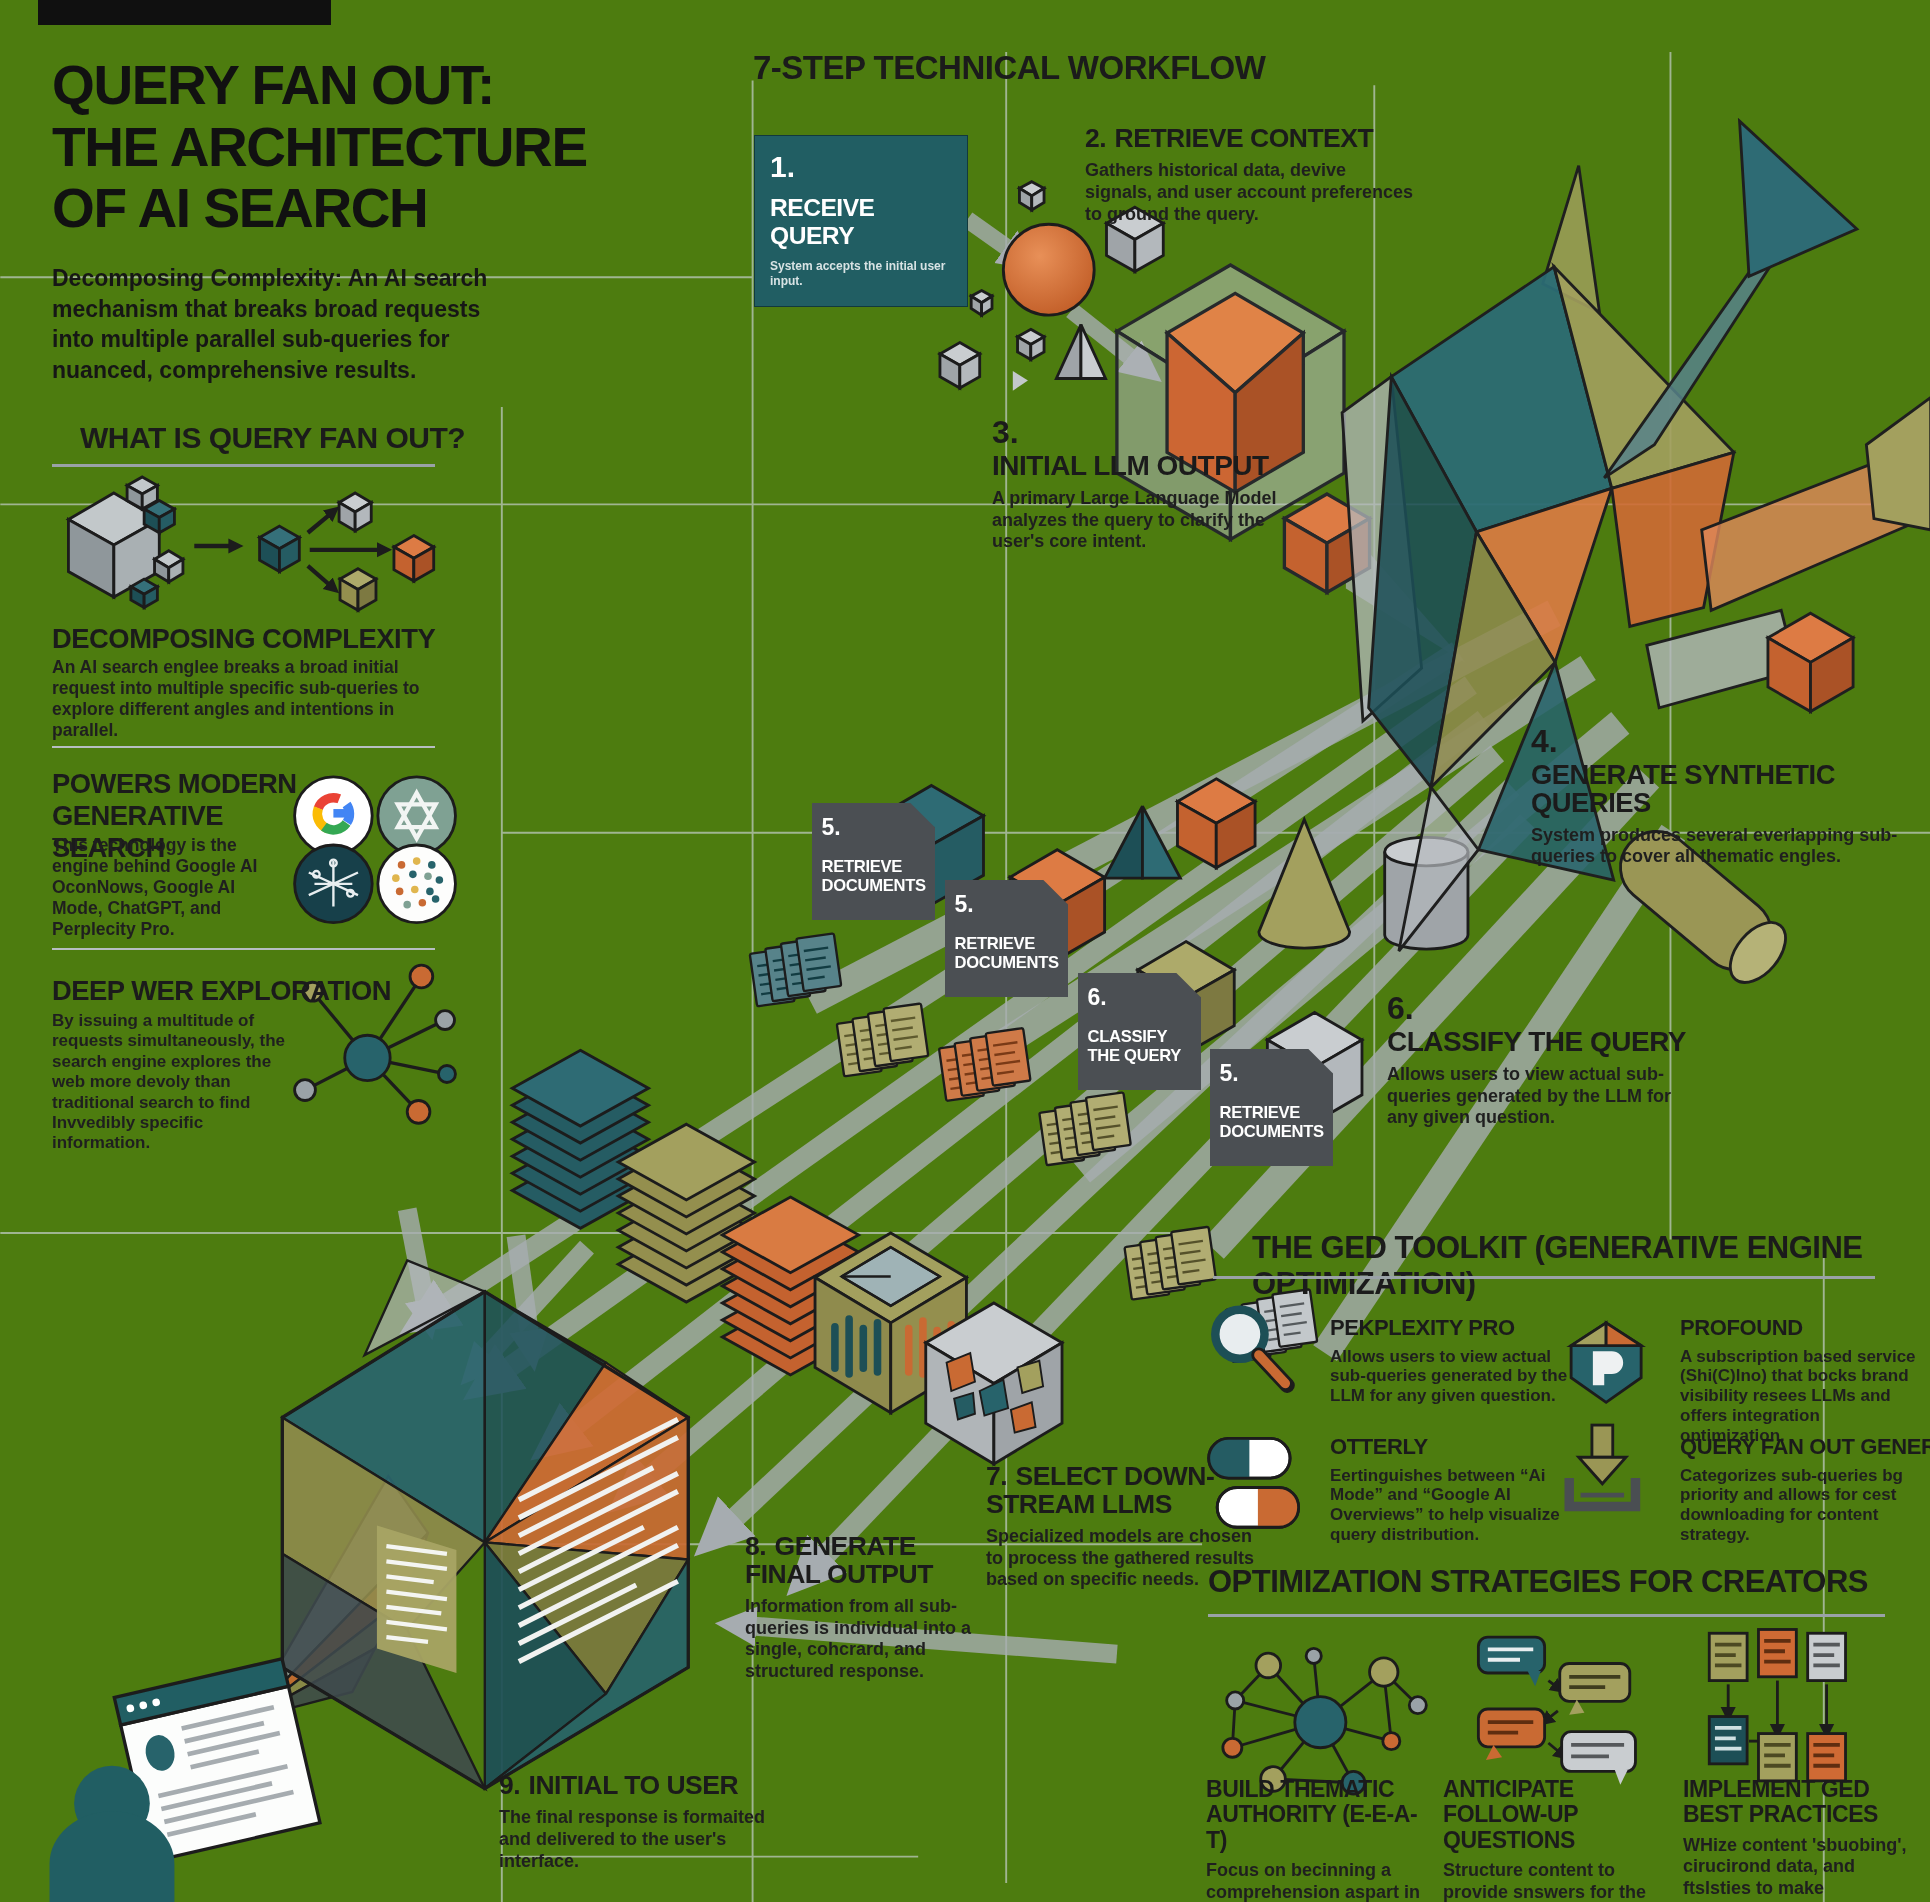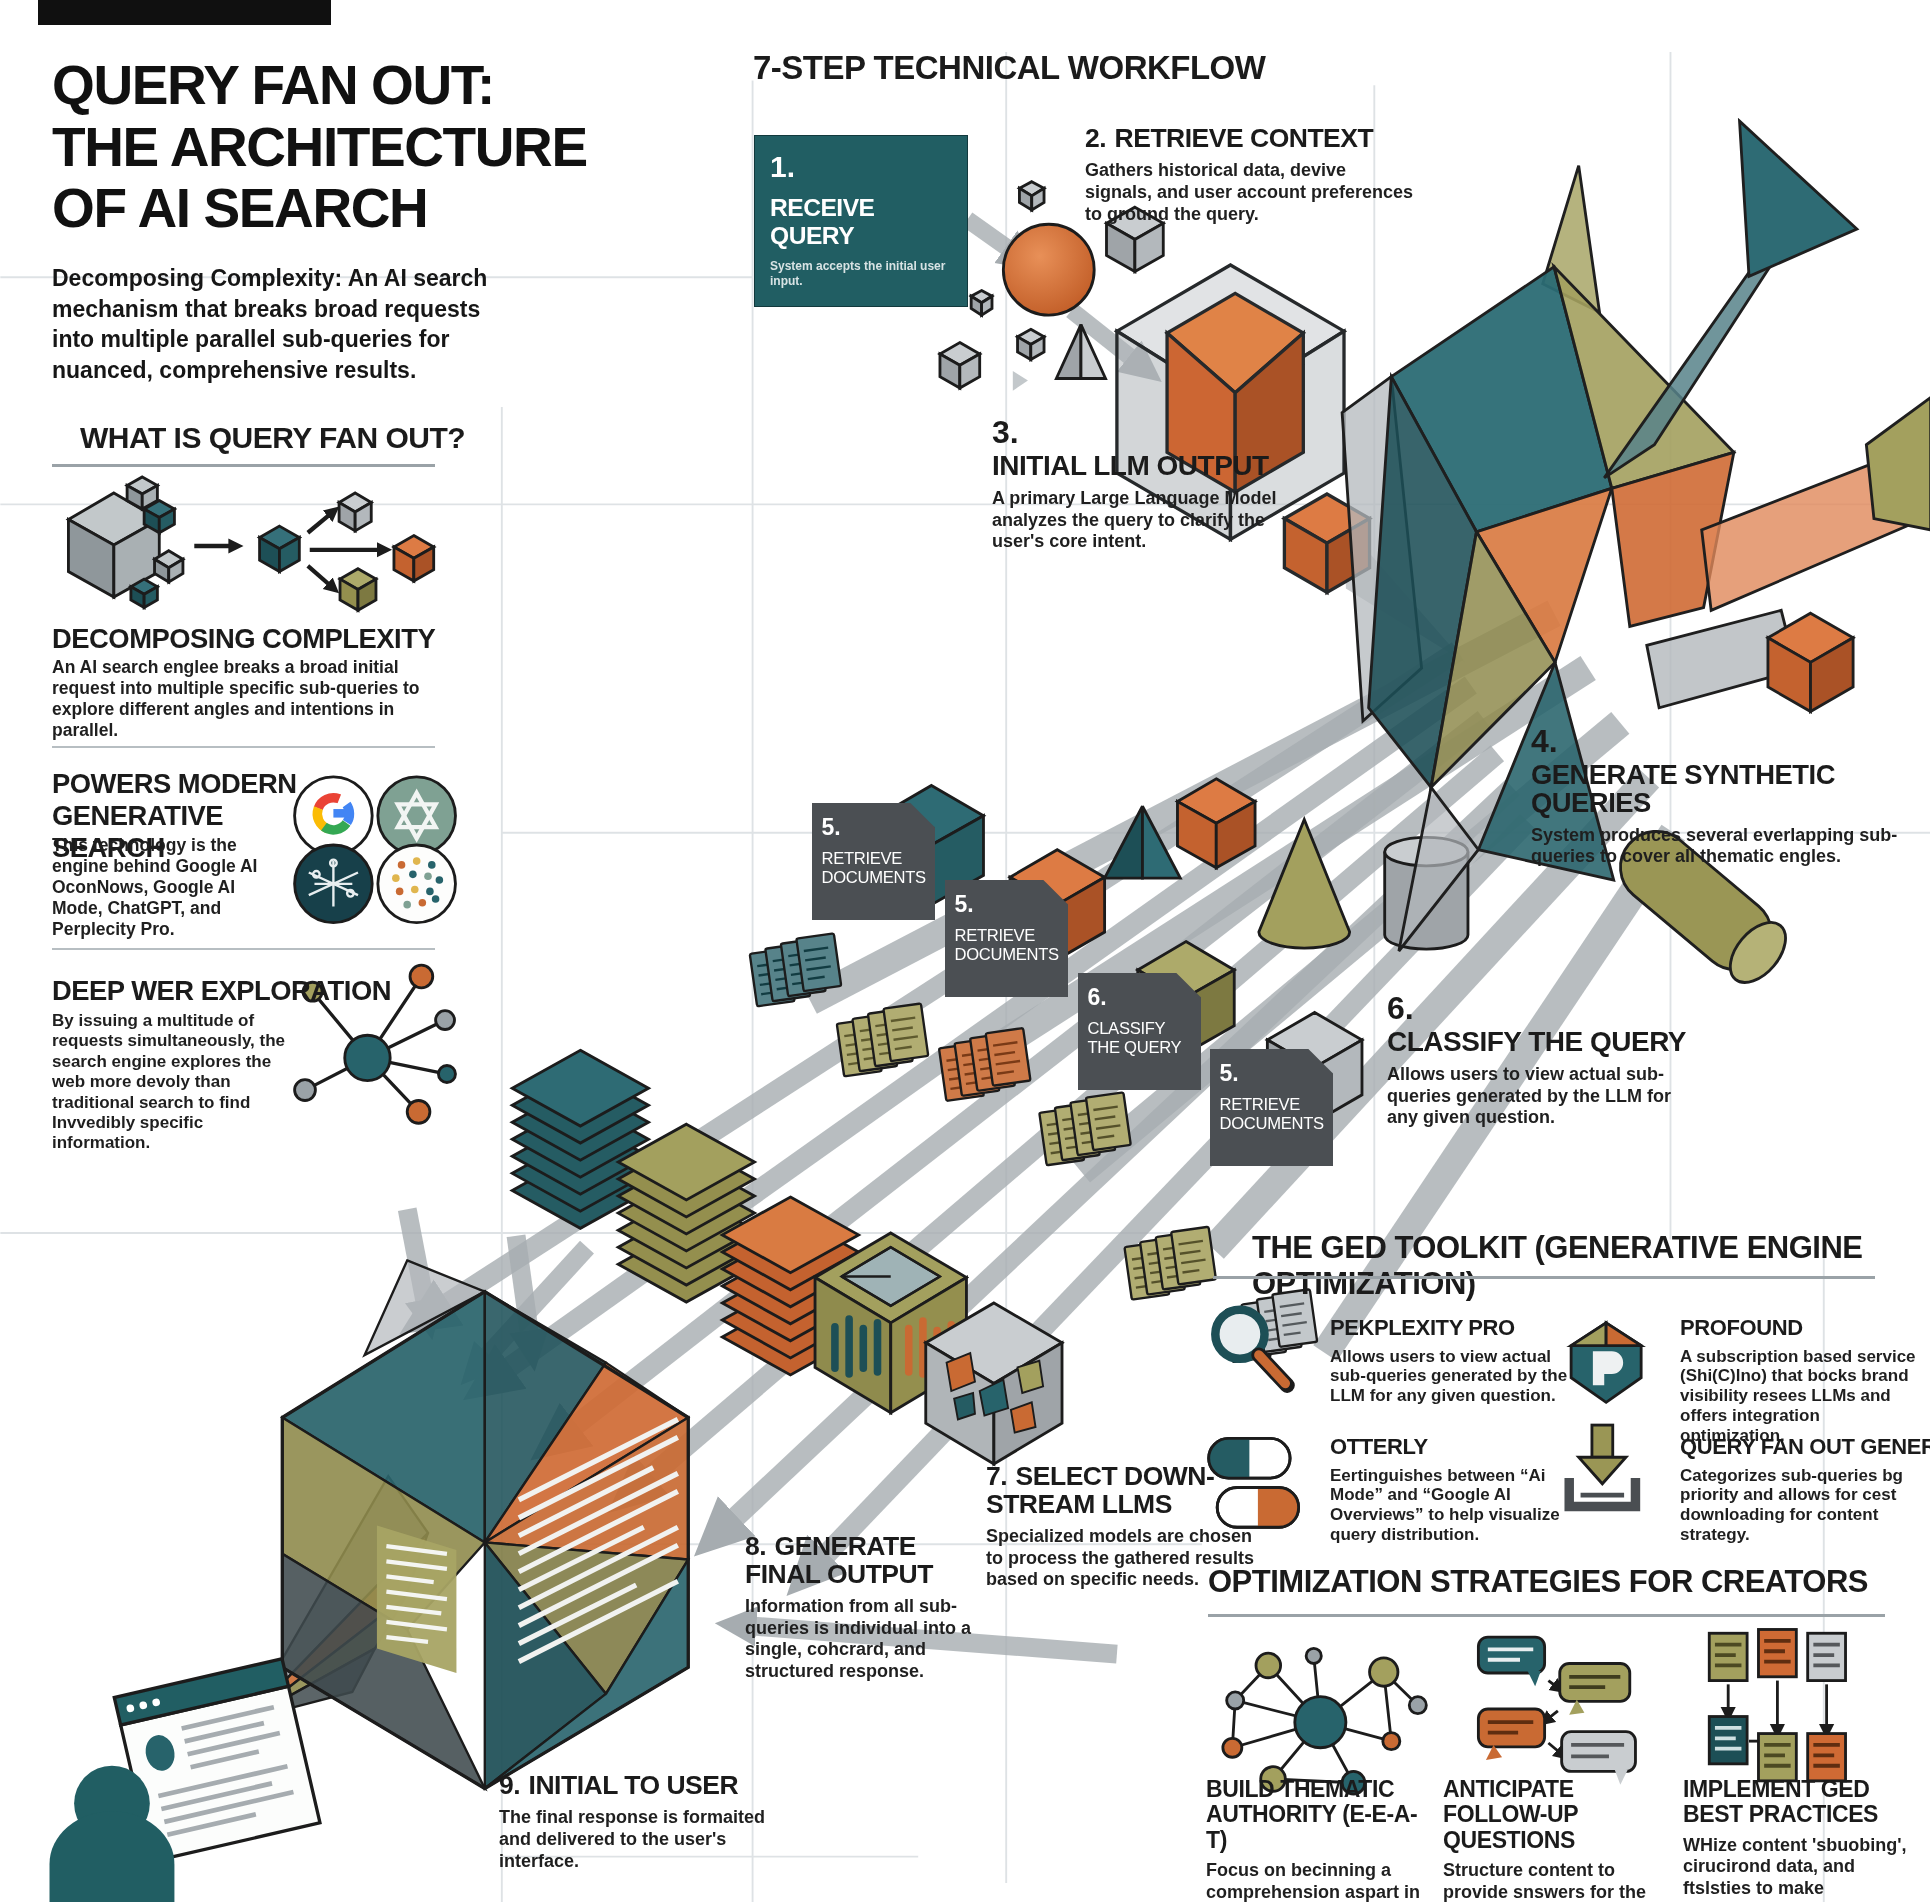--- a/index.html
+++ b/index.html
@@ -1,16 +1,16 @@
 <!DOCTYPE html>
 <html style="font-size:15px"><head>
 <meta charset="utf-8">
 <style>
   html,body{margin:0;padding:0;background:#dfe3e6;}
-  .canvas{position:relative;width:1931px;height:1902px;background:#ffffff;overflow:hidden;
+  .canvas{position:relative;width:1931px;height:1902px;background:#4d7c0f;overflow:hidden;
           font-family:"Liberation Sans",sans-serif;color:#1b1b1b;}
   svg.scene{position:absolute;left:0;top:0;z-index:1;}
   .txt{position:absolute;z-index:2;}
   .topbar{background:#101010;}
   .main-title{font-size:55px;font-weight:bold;line-height:1.12;letter-spacing:-1.4px;color:#111;}
   .subtitle{font-size:23px;font-weight:bold;line-height:1.33;color:#161616;}
   .sec-h{font-size:30px;font-weight:bold;letter-spacing:-0.5px;margin-left:28px;}
   .sub-h{font-size:27.4px;font-weight:bold;letter-spacing:-0.5px;}
   .body-t{font-size:17.5px;font-weight:bold;line-height:1.2;color:#1f1f1f;}
   .rule{background:#9aa2a7;}
@@ -22,21 +22,21 @@
   .step .t2{font-size:28px;font-weight:bold;line-height:1.03;letter-spacing:-0.5px;margin-top:3.8px;}
   .inline-num{margin-right:8.5px;}
   .step1-box{background:#215e63;color:#fff;padding:14px 15px;box-sizing:border-box;border:0.9px solid #12393d;}
   .step1-box .num{font-size:30px;font-weight:bold;}
   .step1-box .t{font-size:24.6px;font-weight:bold;margin-top:9.5px;letter-spacing:-0.5px;}
   .step1-box .b{font-size:12px;font-weight:bold;margin-top:9.5px;color:#d8e3e4;line-height:1.22;}
   .tagcard{width:123px;height:117px;background:#4b4f53;color:#fff;padding:11.4px 9.5px;box-sizing:border-box;
            clip-path:polygon(0 0, calc(100% - 24.6px) 0, 100% 24.6px, 100% 100%, 0 100%);
            box-shadow:3.8px 5.7px 0 rgba(40,44,46,.25);}
   .tagcard .num{font-size:23px;font-weight:bold;}
-  .tagcard .lbl{font-size:16.6px;font-weight:normal;line-height:1.12;margin-top:9px;letter-spacing:-0.3px;}
+  .tagcard .lbl{font-size:16.6px;font-weight:bold;line-height:1.12;margin-top:17px;letter-spacing:-0.3px;}
   .tk-h{font-size:31px;font-weight:bold;letter-spacing:-0.5px;}
   .tk-item .t{font-size:22px;font-weight:bold;white-space:nowrap;letter-spacing:-0.4px;}
   .tk-item .b{font-size:17px;font-weight:bold;line-height:1.16;margin-top:5.7px;color:#1f1f1f;}
   .st-item .t{font-size:23px;font-weight:bold;line-height:1.1;letter-spacing:-0.4px;}
   .st-item .b{font-size:18px;font-weight:bold;line-height:1.18;margin-top:7.6px;color:#1f1f1f;}
 </style>
 </head>
 <body>
 
 <div class="canvas">

